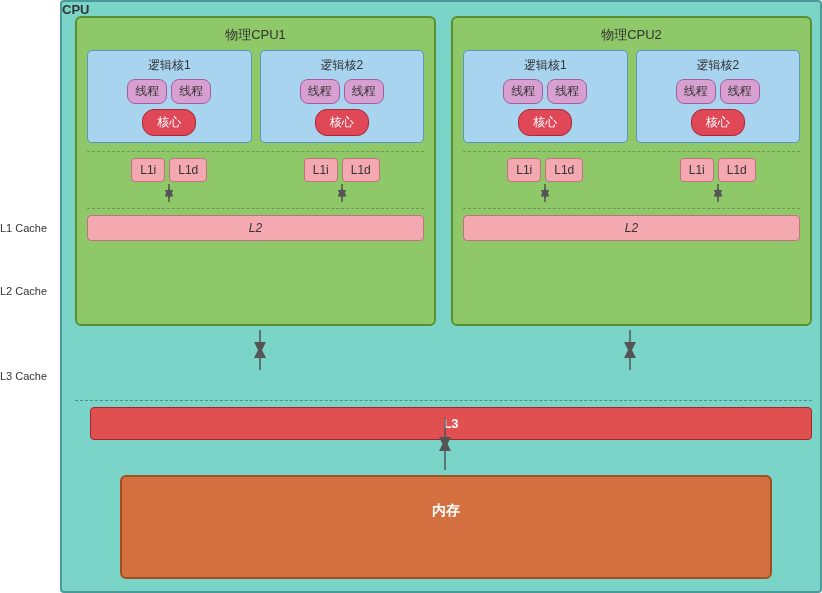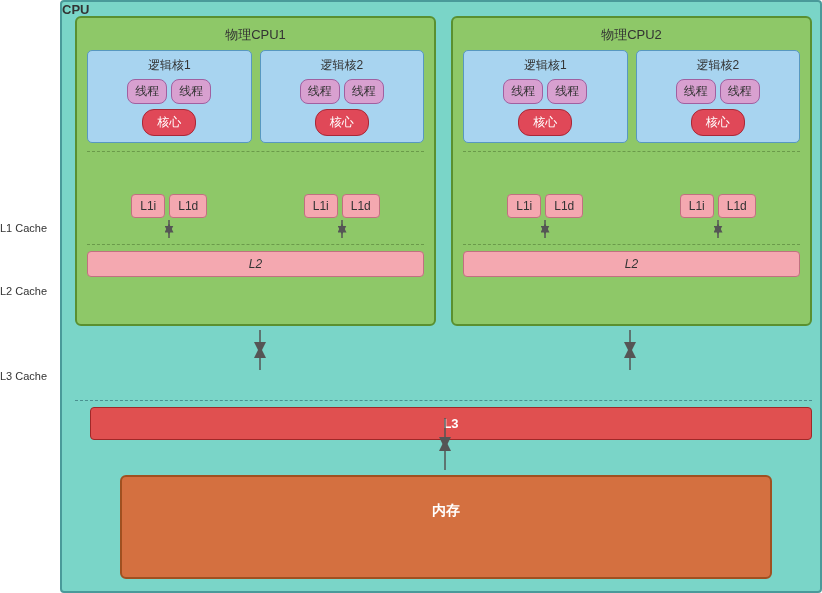--- a/index.html
+++ b/index.html
@@ -136,21 +136,20 @@
       padding-top: 6px;
       border-top: 1.5px dashed #6a9a4a;
     }
 
     .l1-pair {
       flex: 1;
       display: flex;
       flex-direction: row;
       gap: 4px;
       justify-content: center;
-      margin-top: 36px;
     }
 
     .cache-item {
       background: #f4a8b0;
       border: 1.5px solid #c07080;
       border-radius: 4px;
       padding: 4px 8px;
       font-size: 12px;
       color: #333;
       text-align: center;

